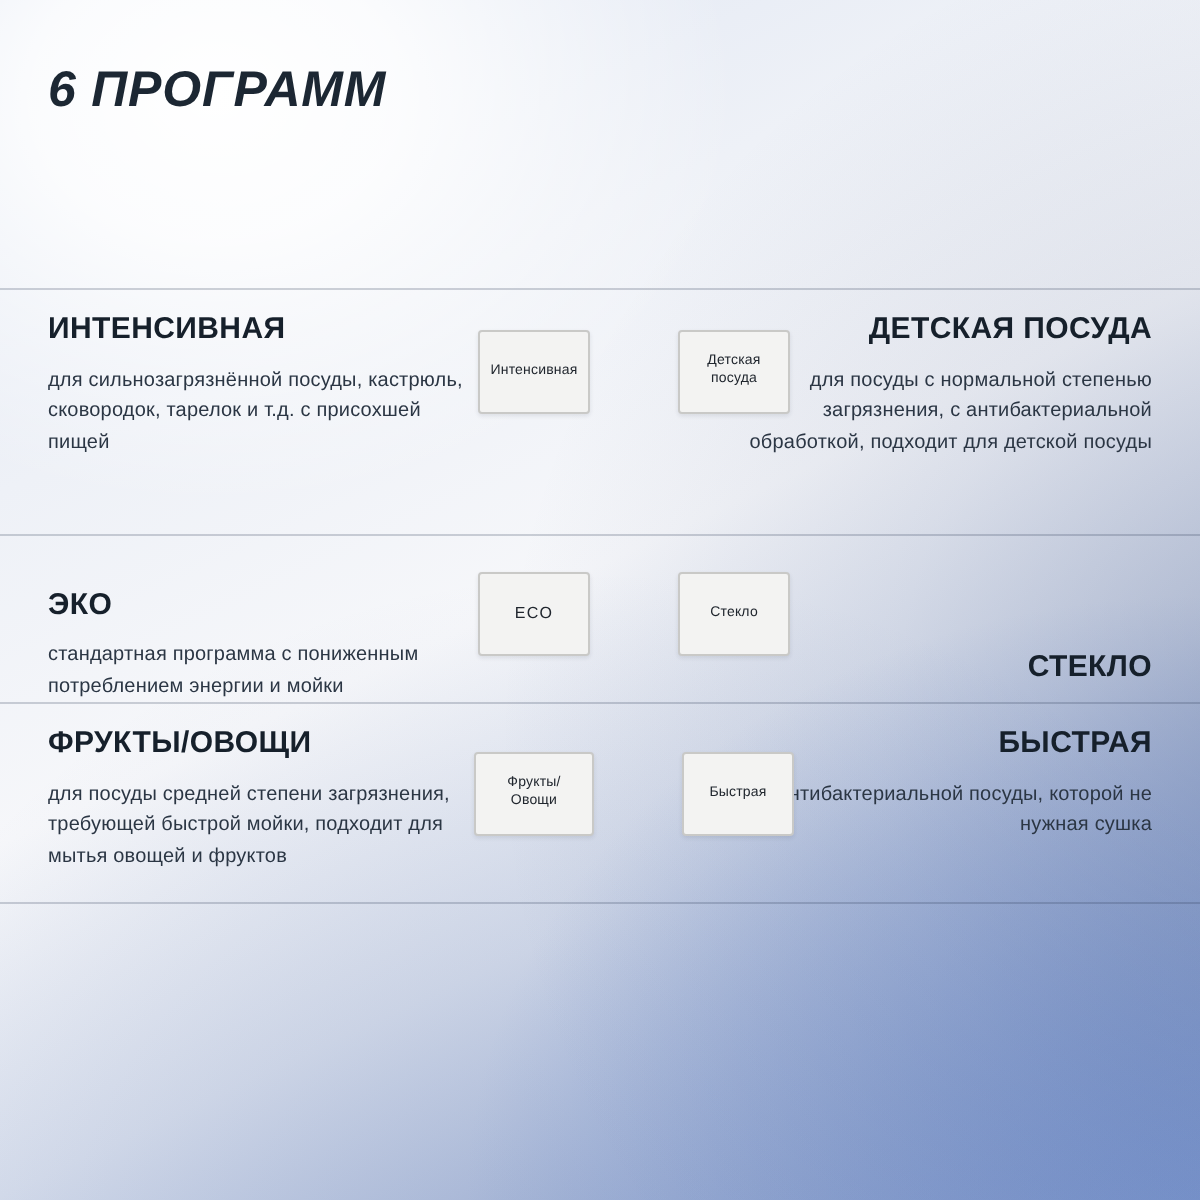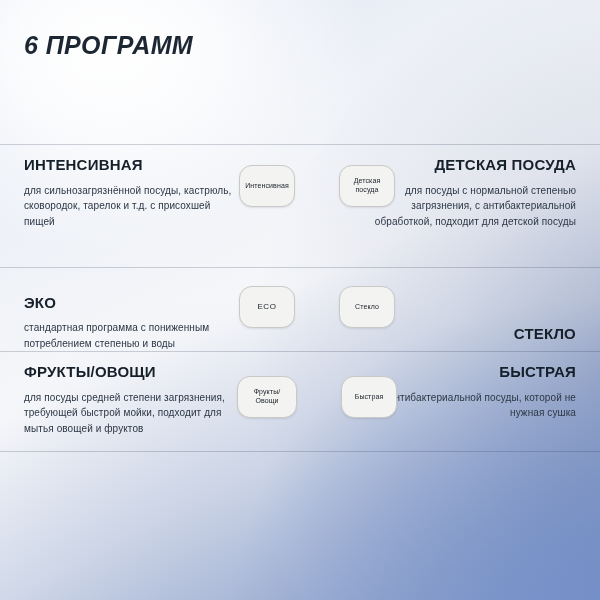--- a/index.html
+++ b/index.html
@@ -104,21 +104,21 @@
     gap: 10px;
     align-items: flex-start;
   }
   .buttons-r1 { top: 20px; }
   .buttons-r2 { top: 18px; }
   .buttons-r3 { top: 24px; }
 
   .btn {
     background: #f3f3f2;
     border: 1px solid #c9c9c7;
-    border-radius: 13px;
+    border-radius: 2px;
     width: 56px;
     height: 42px;
     display: flex;
     align-items: center;
     justify-content: center;
     text-align: center;
     font-size: 7px;
     line-height: 1.25;
     color: #20262e;
     letter-spacing: 0.1px;
@@ -151,21 +151,21 @@
       </div>
       <div class="col col-right">
         <div class="head">ДЕТСКАЯ ПОСУДА</div>
         <div class="desc">для посуды с нормальной степенью загрязнения, с антибактериальной обработкой, подходит для детской посуды</div>
       </div>
     </div>
 
     <div class="row row-r2">
       <div class="col col-left">
         <div class="head">ЭКО</div>
-        <div class="desc">стандартная программа с пониженным потреблением степенью и воды</div>
+        <div class="desc">стандартная программа с пониженным потреблением энергии и мойки</div>
       </div>
       <div class="buttons buttons-r2">
         <div class="btn btn-eco">ECO</div>
         <div class="btn">Стекло</div>
       </div>
       <div class="col col-right">
         <div class="head">СТЕКЛО</div>
       </div>
     </div>
 

